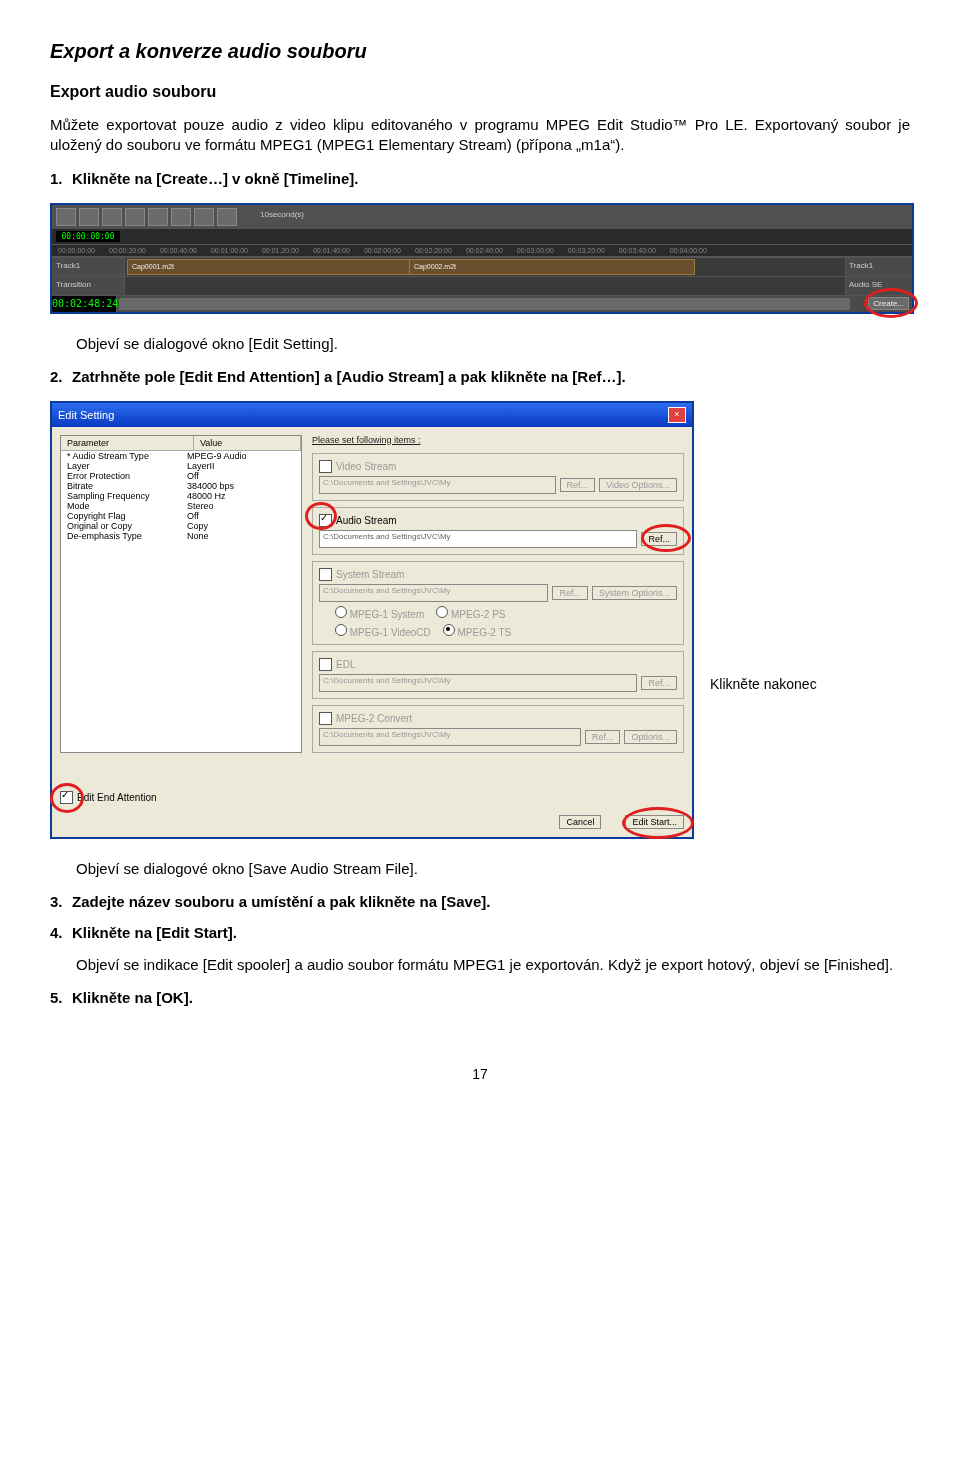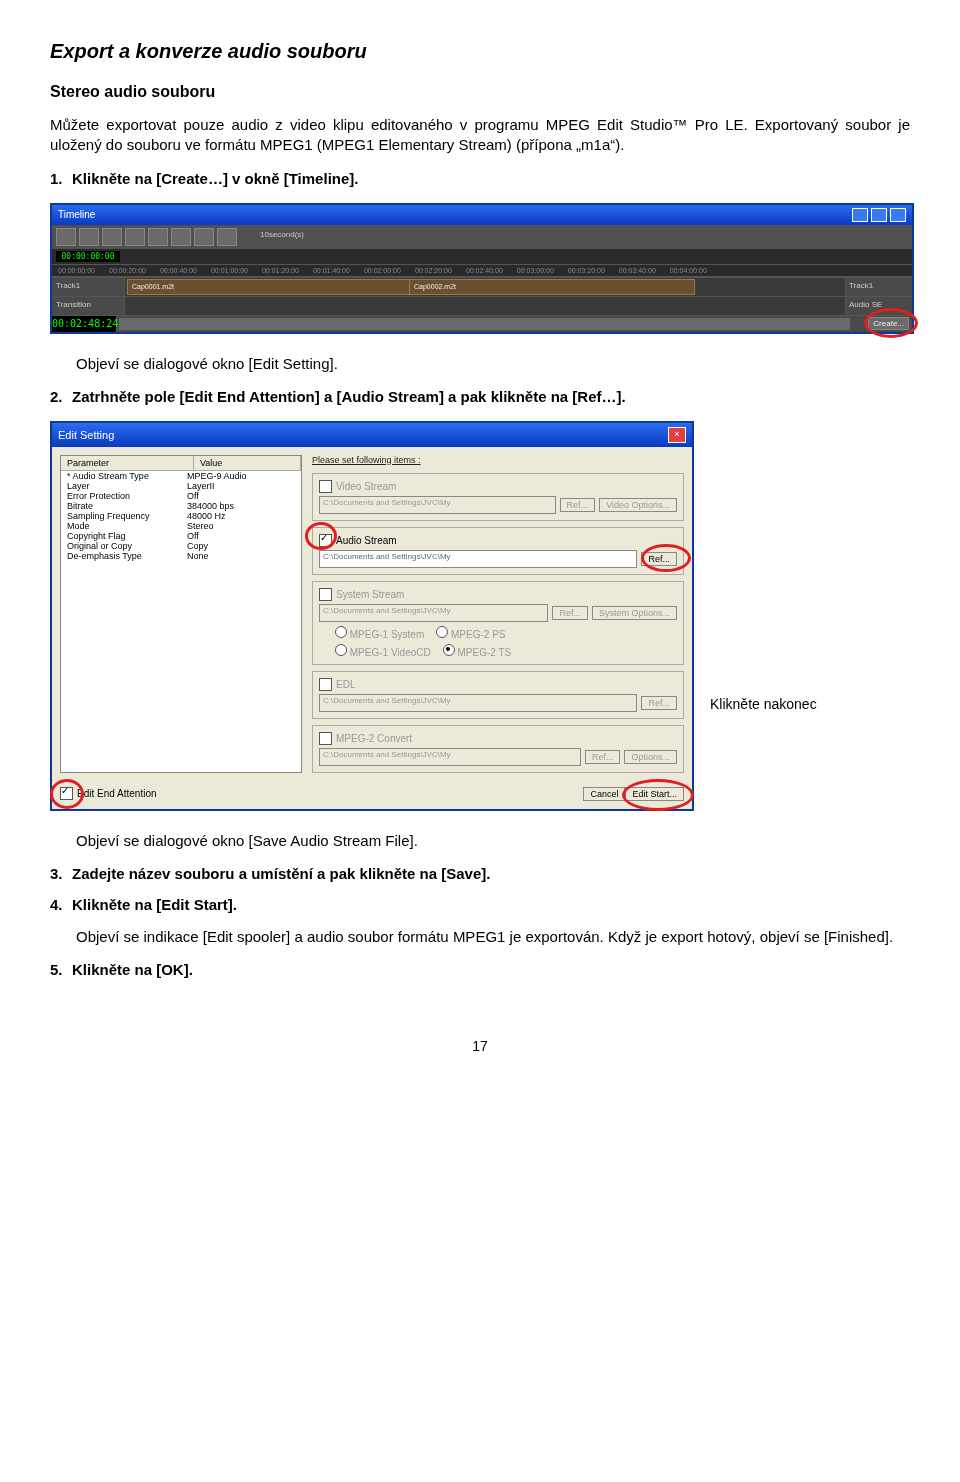--- a/index.html
+++ b/index.html
@@ -305,21 +305,21 @@
     white-space: nowrap;
   }
   .dlg-footer {
     display: flex;
     align-items: center;
     justify-content: space-between;
     padding: 6px 8px 8px 8px;
     gap: 8px;
   }
   .dlg-footer-left { display: flex; align-items: center; gap: 4px; position: relative; justify-content: space-between;}
-  .dlg-footer-right { display: flex; gap: 0; }
+  .dlg-footer-right { display: flex; gap: 24px; margin-top: 48px; }
   .rc {
     position: absolute;
     border: 3px solid #e02020;
     border-radius: 50%;
     pointer-events: none;
   }
   .caption-right {
     position: absolute;
     font-size: 14px;
     color: #000;
@@ -331,38 +331,30 @@
     text-align: center;
     margin-top: 60px;
     font-size: 14px;
   }
 </style>
 </head>
 <body>
 
 <h1>Export a konverze audio souboru</h1>
 
-<h2>Stereo audio souboru</h2>
+<h2>Export audio souboru</h2>
 
 <p>Můžete exportovat pouze audio z video klipu editovaného v programu MPEG Edit Studio™ Pro LE. Exportovaný soubor je uložený do souboru ve formátu MPEG1 (MPEG1 Elementary Stream) (přípona „m1a“).</p>
 
 <div class="step">
   <span class="num">1.</span><span>Klikněte na [Create…] v okně [Timeline].</span>
 </div>
 
 <div class="screenshot">
   <div class="timeline-window">
-    <div class="tl-titlebar">
-      <span>Timeline</span>
-      <div class="tl-winbtns">
-        <div class="tl-winbtn"></div>
-        <div class="tl-winbtn"></div>
-        <div class="tl-winbtn"></div>
-      </div>
-    </div>
     <div class="tl-toolbar">
       <div class="tl-toolbtn"></div>
       <div class="tl-toolbtn"></div>
       <div class="tl-toolbtn"></div>
       <div class="tl-toolbtn"></div>
       <div class="tl-toolbtn"></div>
       <div class="tl-toolbtn"></div>
       <div class="tl-toolbtn"></div>
       <div class="tl-toolbtn"></div>
       <span class="tl-zoom">10second(s)</span>

